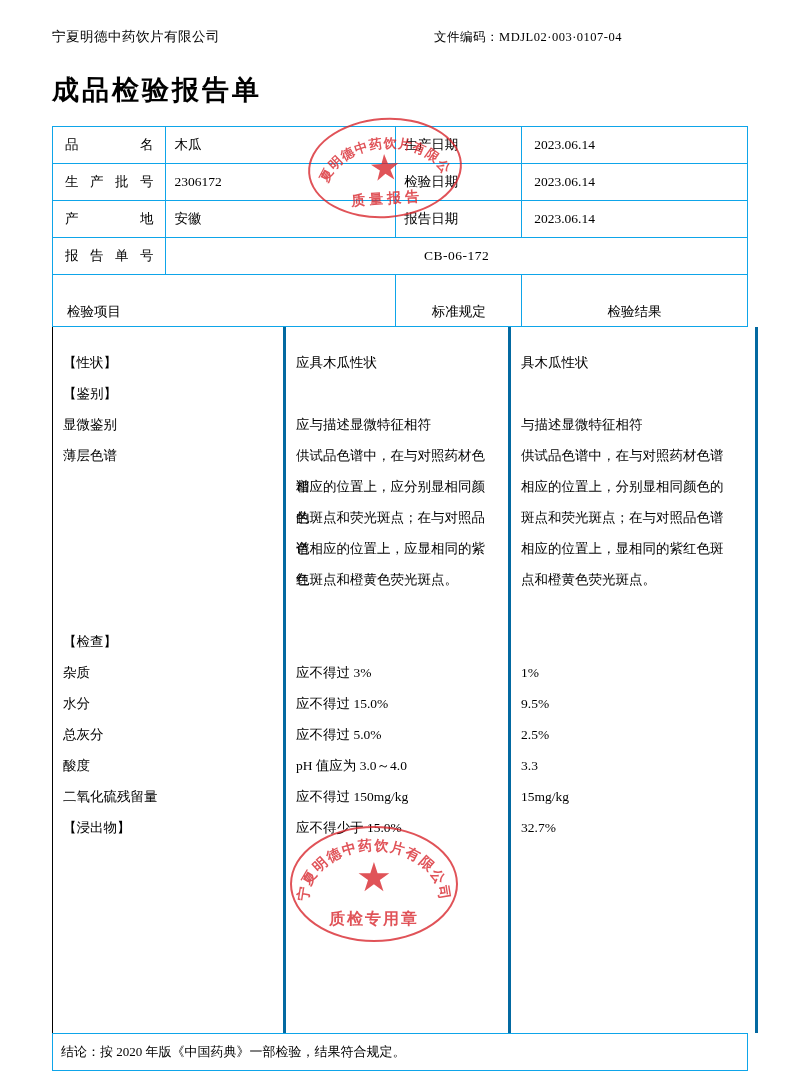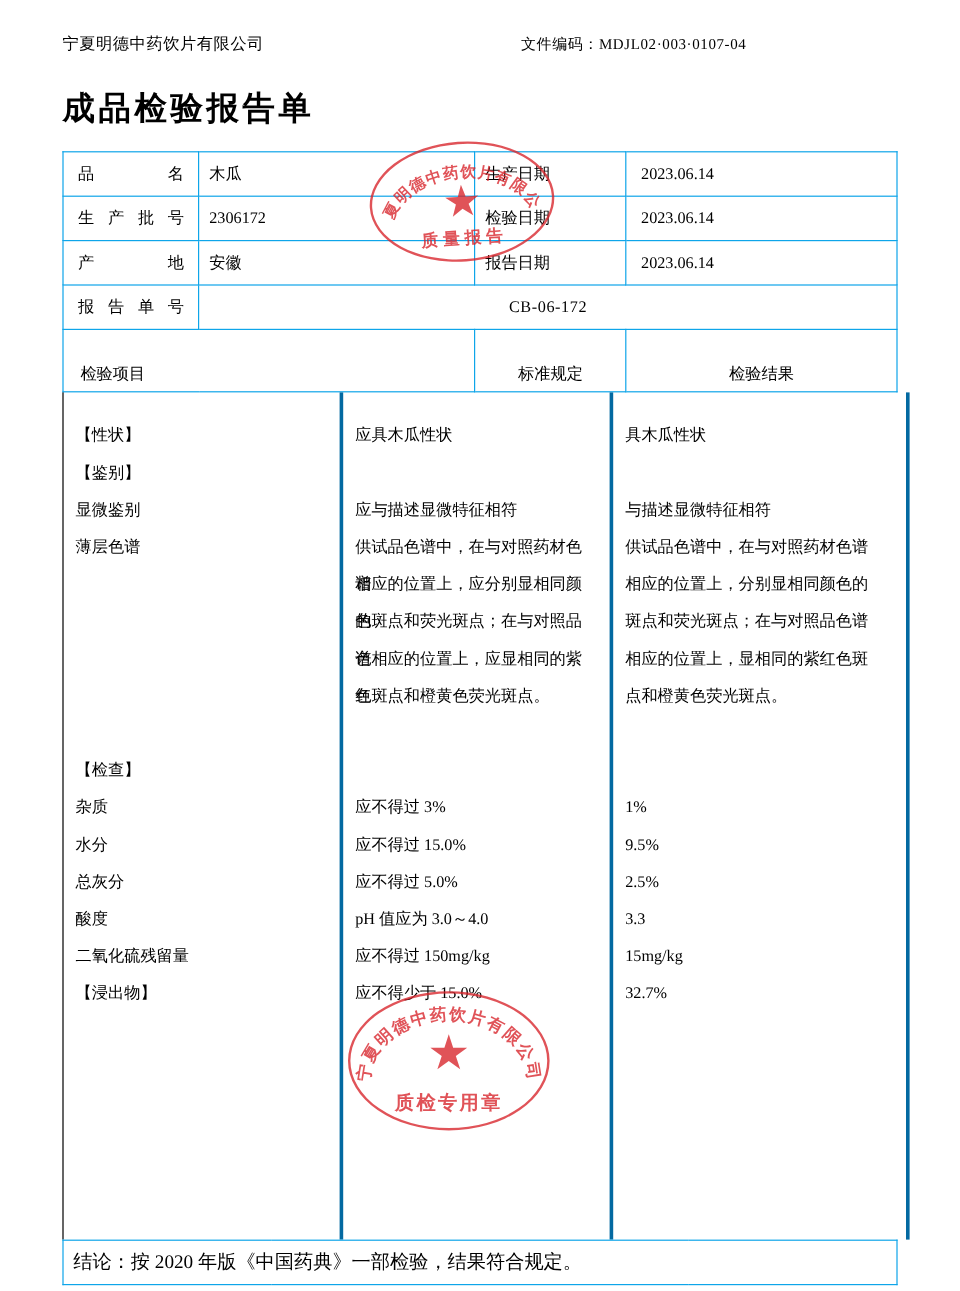--- a/index.html
+++ b/index.html
@@ -116,21 +116,21 @@
     height: 31px;
   }
   .blk { font-weight: normal; }
   .spacer-20 { height: 20px; }
   .spacer-31 { height: 31px; }
 
   
   .concl-row td {
     border: 1px solid #000;
     padding: 6px 10px 7px 12px;
-    font-size: 16px;
+    font-size: 13px;
     margin-top: 38px;
   }
 
   
   .signrow {
     width: 696px;
     display: flex;
     font-size: 13.5px;
     padding-top: 9px;
     position: relative;

